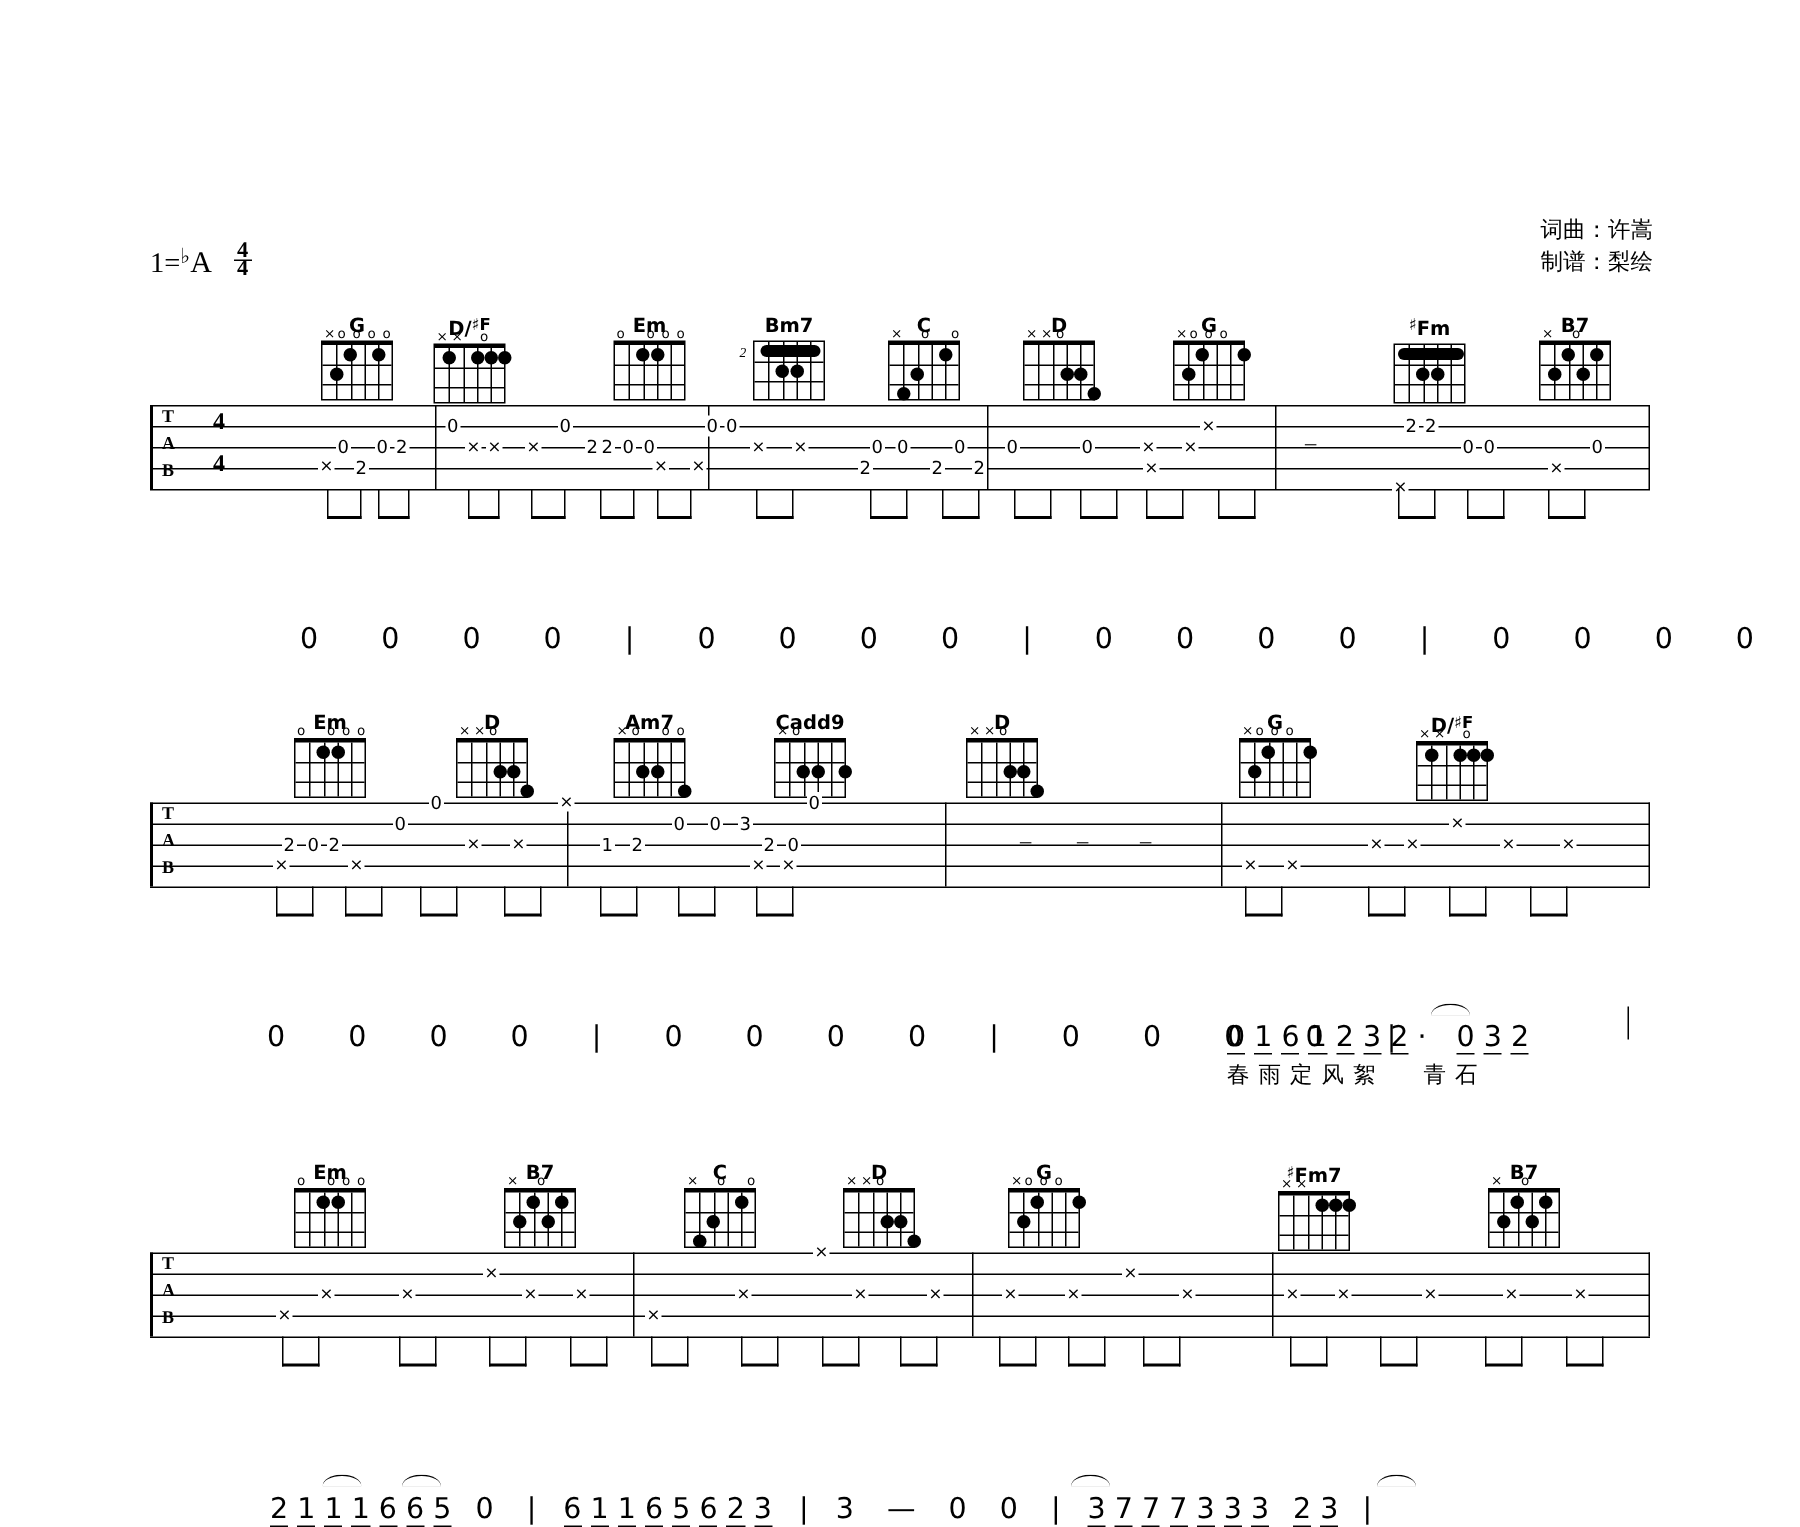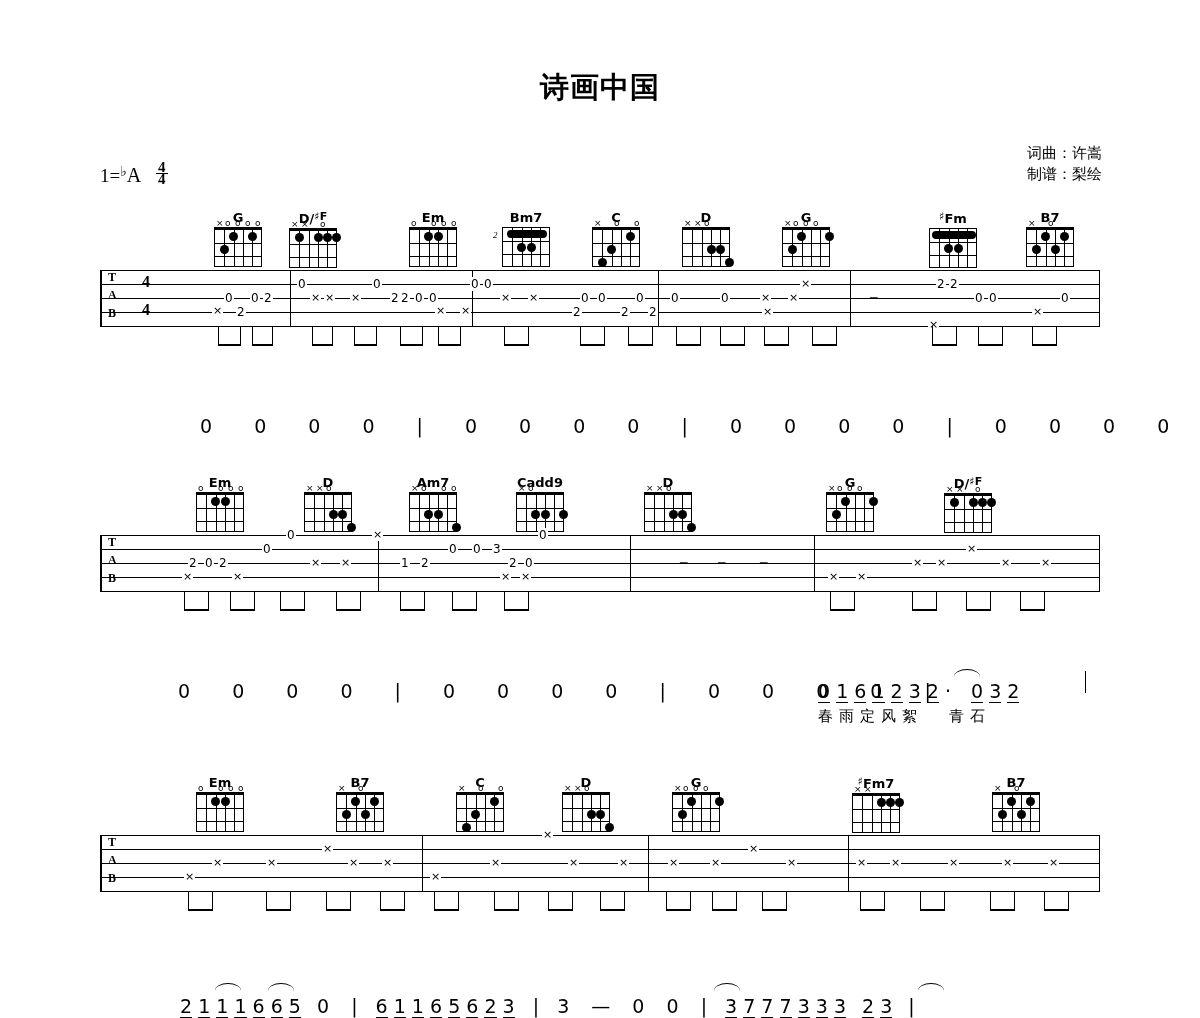--- a/index.html
+++ b/index.html
@@ -93,21 +93,20 @@
     white-space:nowrap;
   }
   .uline{border-bottom:1.2px solid #000;}
   .slur{position:absolute;border-top:1.4px solid #000;border-radius:50%/100% 100% 0 0;height:7px;}
 </style>
 </head>
 <body>
 
 <div class="page">
 
-  <div class="title">诗画中国</div>
 
   <div class="credits">
     <div>词曲：许嵩</div>
     <div>制谱：梨绘</div>
   </div>
 
   <div class="keysig">
     <span>1=</span><span class="flat">♭</span><span class="bigA">A</span>
     <span class="timesig">
       <span class="num">4</span>

